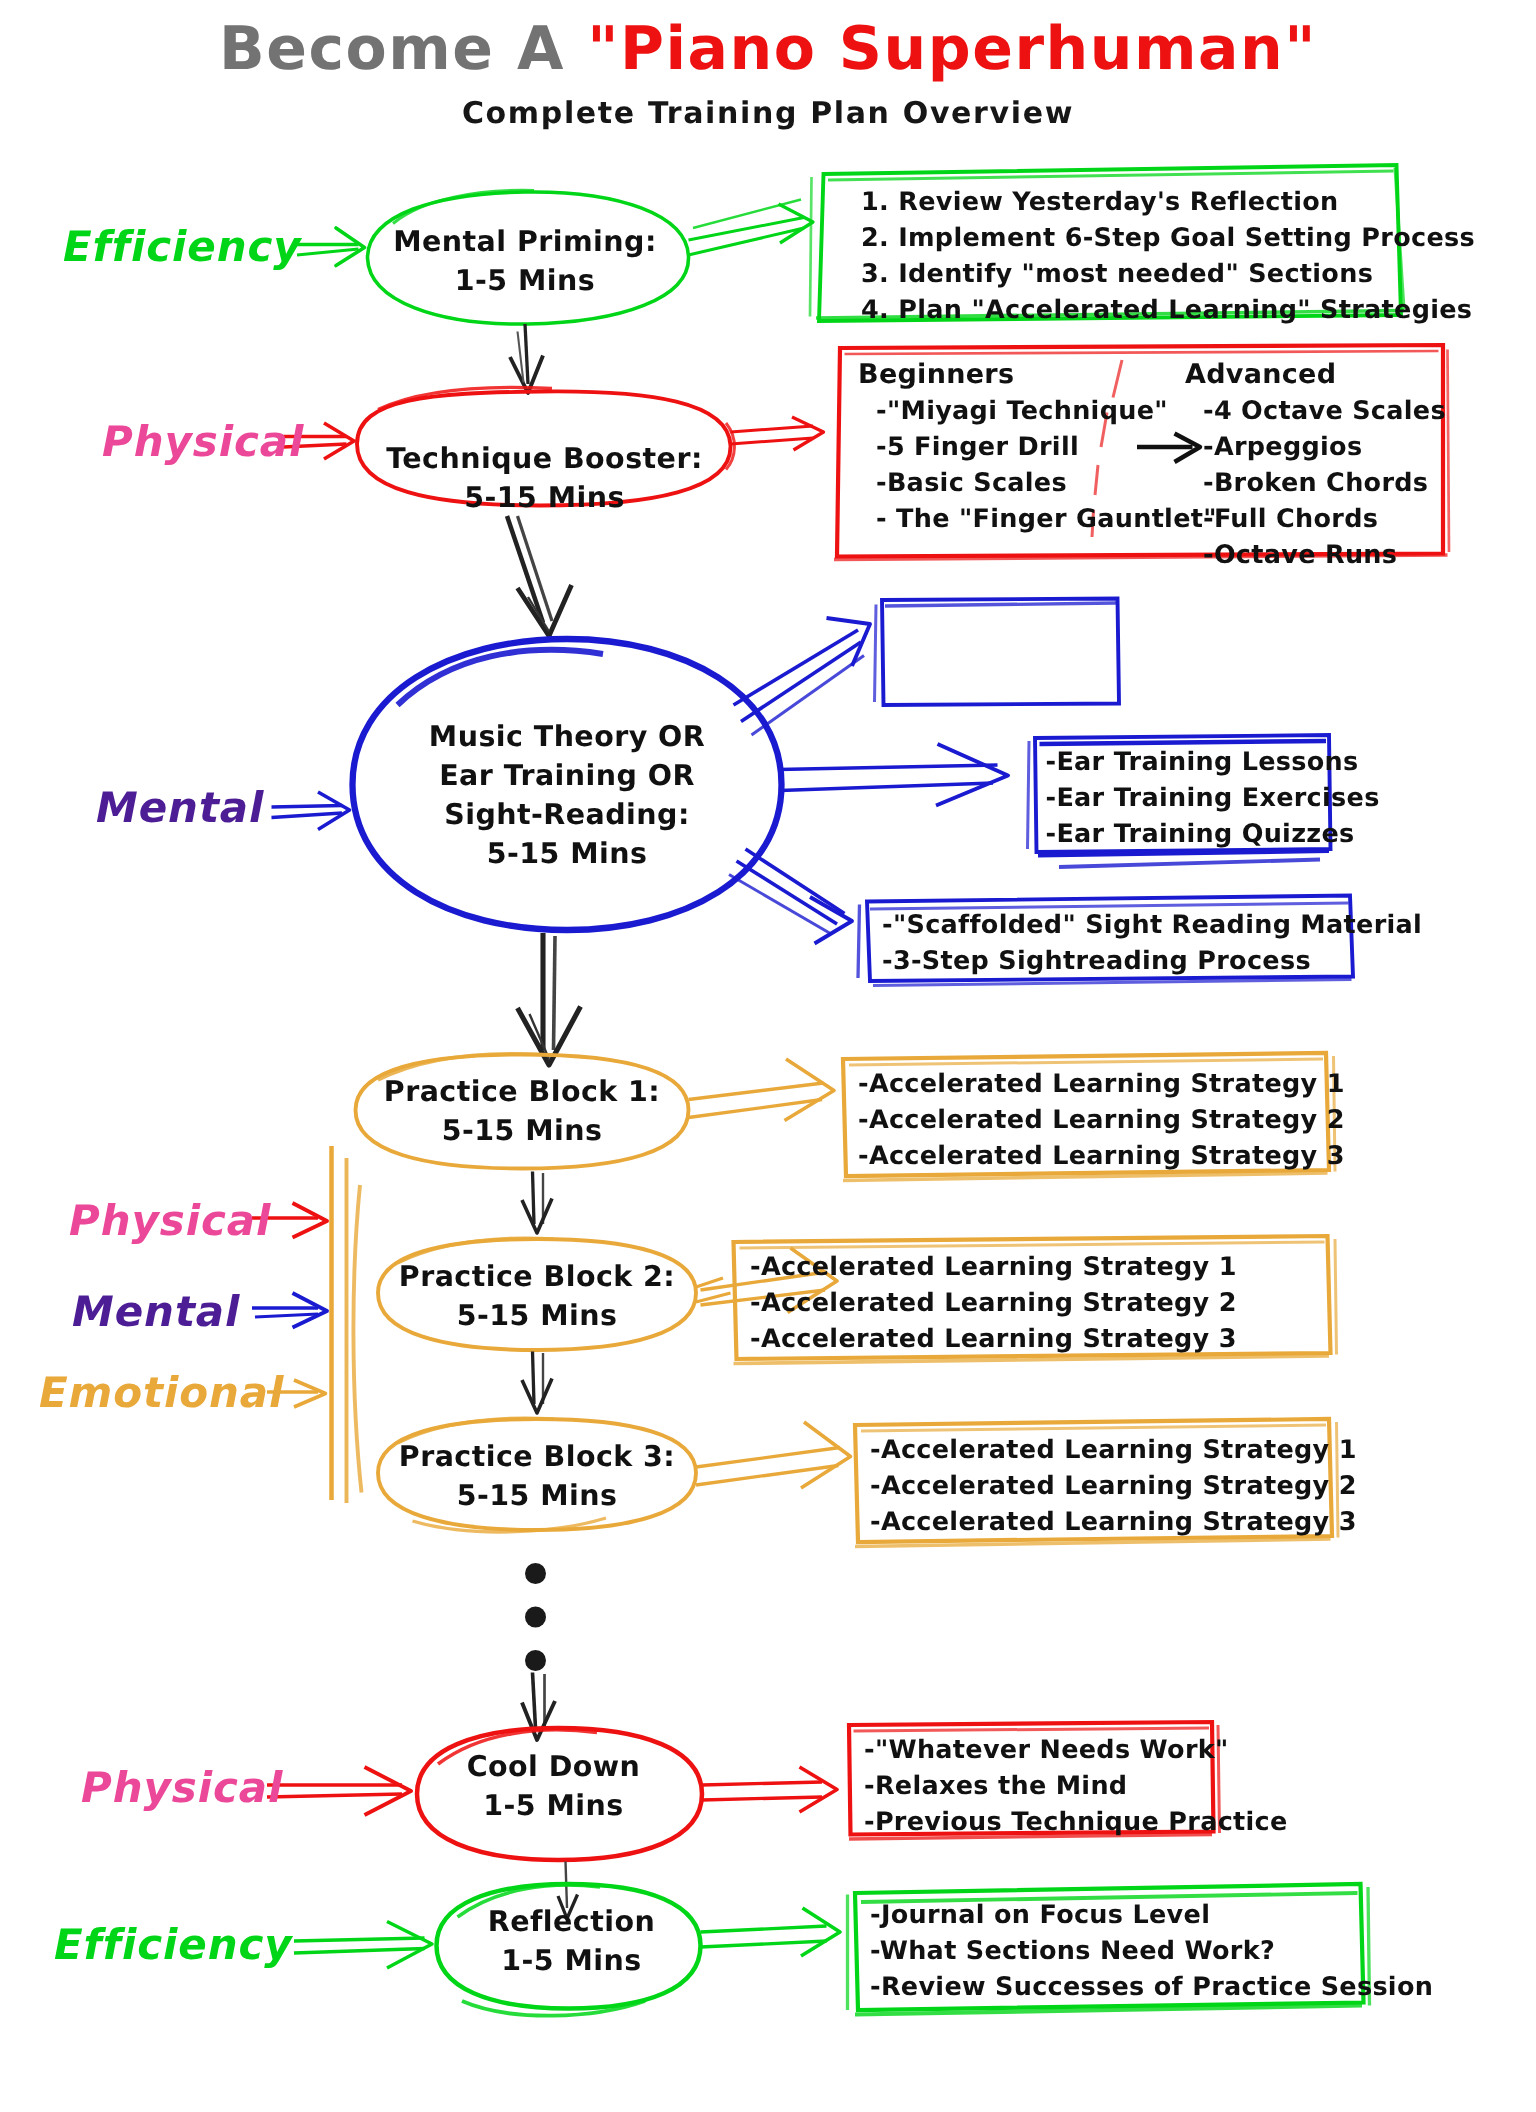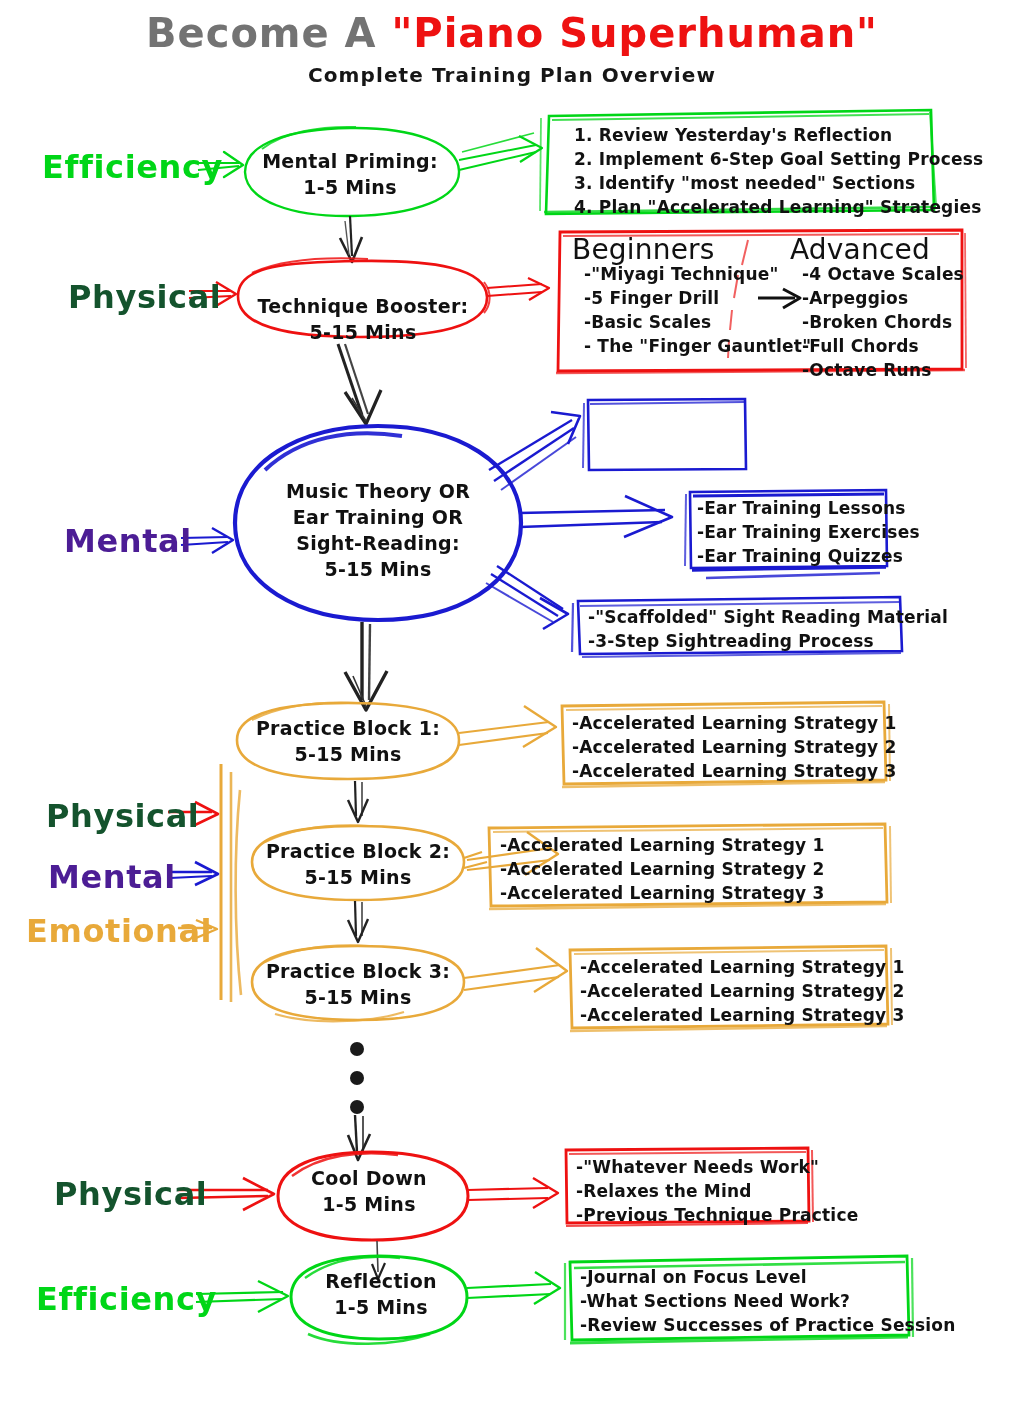--- a/index.html
+++ b/index.html
@@ -13,35 +13,35 @@
 
   
   #title{left:0;top:10px;width:1024px;text-align:center;font-size:40px;font-weight:700;
          letter-spacing:1px;}
   #title .blk{color:#737373;}
   #title .red{color:#ee1111;}
   #subtitle{left:0;top:63px;width:1024px;text-align:center;font-size:20px;font-weight:600;
             color:#161616;letter-spacing:1.1px;}
 
   
-  .sidelbl{font-size:32px;font-weight:700;letter-spacing:.6px;}
+  .sidelbl{font-size:28px;font-weight:700;letter-spacing:.6px;font-style:italic;}
   .c-green{color:#00d617;}
-  .c-red{color:#14532d;}
+  .c-red{color:#ec4899;}
   .c-blue{color:#4c1d95;}
   .c-orange{color:#e8a93a;}
 
   
   .node{position:absolute;text-align:center;color:#111;font-size:19px;font-weight:600;
         line-height:26px;letter-spacing:.3px;}
 
   
   .listbox{position:absolute;color:#111;font-size:17px;font-weight:600;line-height:24px;
            letter-spacing:.2px;}
   .listbox .li{white-space:pre;}
-  .listbox .hd{font-size:28px;font-weight:400;}
+  .listbox .hd{font-size:18px;font-weight:700;}
 </style>
 </head>
 <body>
 
 <div id="stage">
 
   <svg id="art" viewBox="0 0 1024 1408">
     <defs>
       <marker id="mk-green" markerWidth="10" markerHeight="8" refX="8" refY="4" orient="auto">
         <path d="M0,0 L10,4 L0,8" fill="none" stroke="#00d617" stroke-width="1.6"></path>

